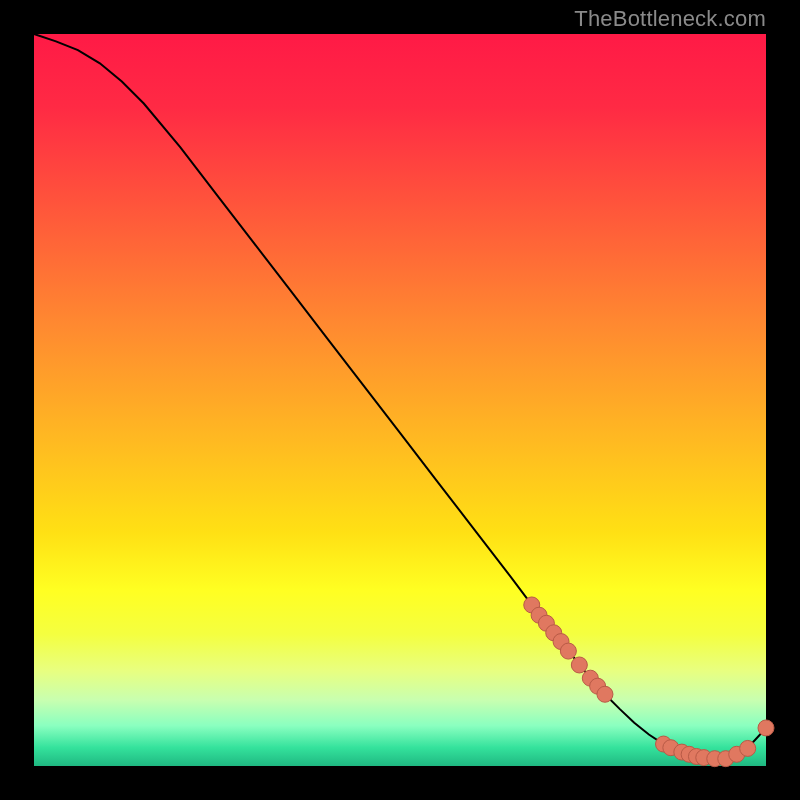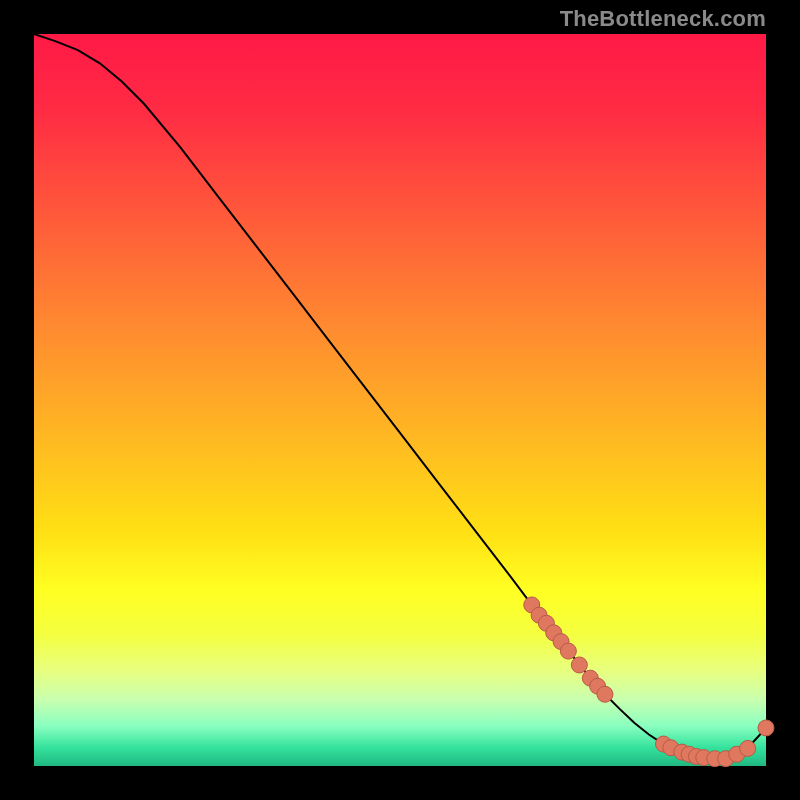--- a/index.html
+++ b/index.html
@@ -33,21 +33,21 @@
     width: 732px;
     height: 732px;
     overflow: visible;
   }
   .watermark {
     position: absolute;
     top: 6px;
     right: 34px;
     font-family: Arial, Helvetica, sans-serif;
     font-size: 22px;
-    font-weight: 700;
+    font-weight: 400;
     color: #8a8a8a;
     letter-spacing: 0.2px;
     user-select: none;
   }
 </style>
 </head>
 <body>
 
 <div class="stage">
 

